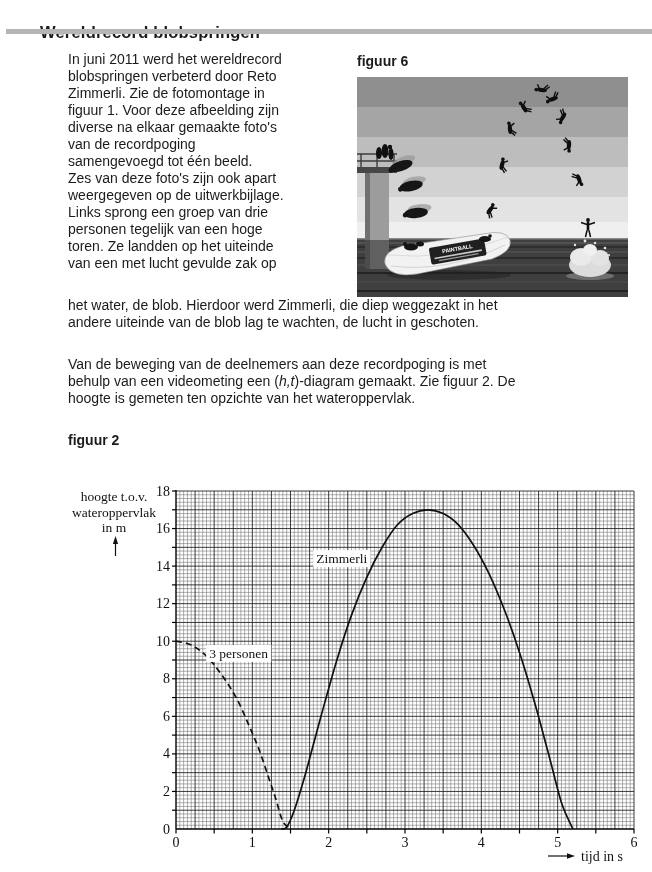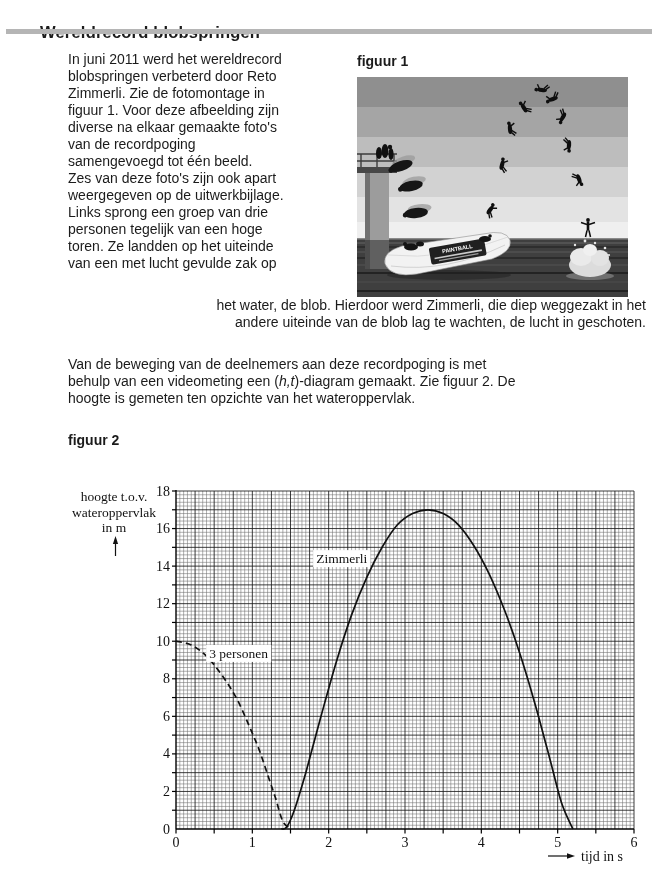--- a/index.html
+++ b/index.html
@@ -2,21 +2,21 @@
 <html><head>
 <meta charset="utf-8">
 <style>
   html,body{margin:0;padding:0;background:#ffffff;}
   .page{position:relative;width:652px;height:872px;background:#fff;overflow:hidden;
         font-family:"Liberation Sans",sans-serif;color:#1b1b1b;}
   .page-title{position:absolute;left:40px;top:23px;margin:0;font-size:16.5px;font-weight:bold;letter-spacing:.2px;}
   .title-rule{position:absolute;left:6px;top:29px;width:646px;height:5px;background:#b5b5b5;}
   .body-text{position:absolute;font-size:14px;line-height:17px;white-space:pre-line;}
   .p1n{left:68px;top:51px;width:302px;}
-  .p1w{left:68px;top:297px;width:578px;text-align:right;}
+  .p1w{left:68px;top:297px;width:578px;}
   .p2{left:68px;top:356px;width:578px;}
   .p2 i{font-family:Liberation Sans, sans-serif;font-style:italic;}
   .fig-label{position:absolute;font-size:14px;font-weight:bold;}
   .fig1-label{left:357px;top:53px;}
   .fig2-label{left:68px;top:432px;}
   .photo{position:absolute;left:357px;top:77px;}
   .chart{position:absolute;left:0;top:470px;}
   svg text{user-select:none;}
 </style>
 </head>
@@ -34,21 +34,21 @@
 diverse na elkaar gemaakte foto's
 van de recordpoging
 samengevoegd tot één beeld.
 Zes van deze foto's zijn ook apart
 weergegeven op de uitwerkbijlage.
 Links sprong een groep van drie
 personen tegelijk van een hoge
 toren. Ze landden op het uiteinde
 van een met lucht gevulde zak op</div>
 
-  <div class="fig-label fig1-label">figuur 1</div>
+  <div class="fig-label fig1-label">figuur 6</div>
 
   <svg class="photo" width="271" height="220" viewBox="0 0 271 220">
     <defs>
       <g id="sil">
         <ellipse rx="5" ry="2.1" fill="#0e0e0e"></ellipse>
         <circle cx="5.8" cy="-0.6" r="1.8" fill="#0e0e0e"></circle>
         <path d="M-3.5,1 L-7,4.5 M-1.5,1.5 L-5,6 M3,1.2 L5.5,4.8" stroke="#0e0e0e" stroke-width="1.4" fill="none"></path>
       </g>
     </defs>
 

